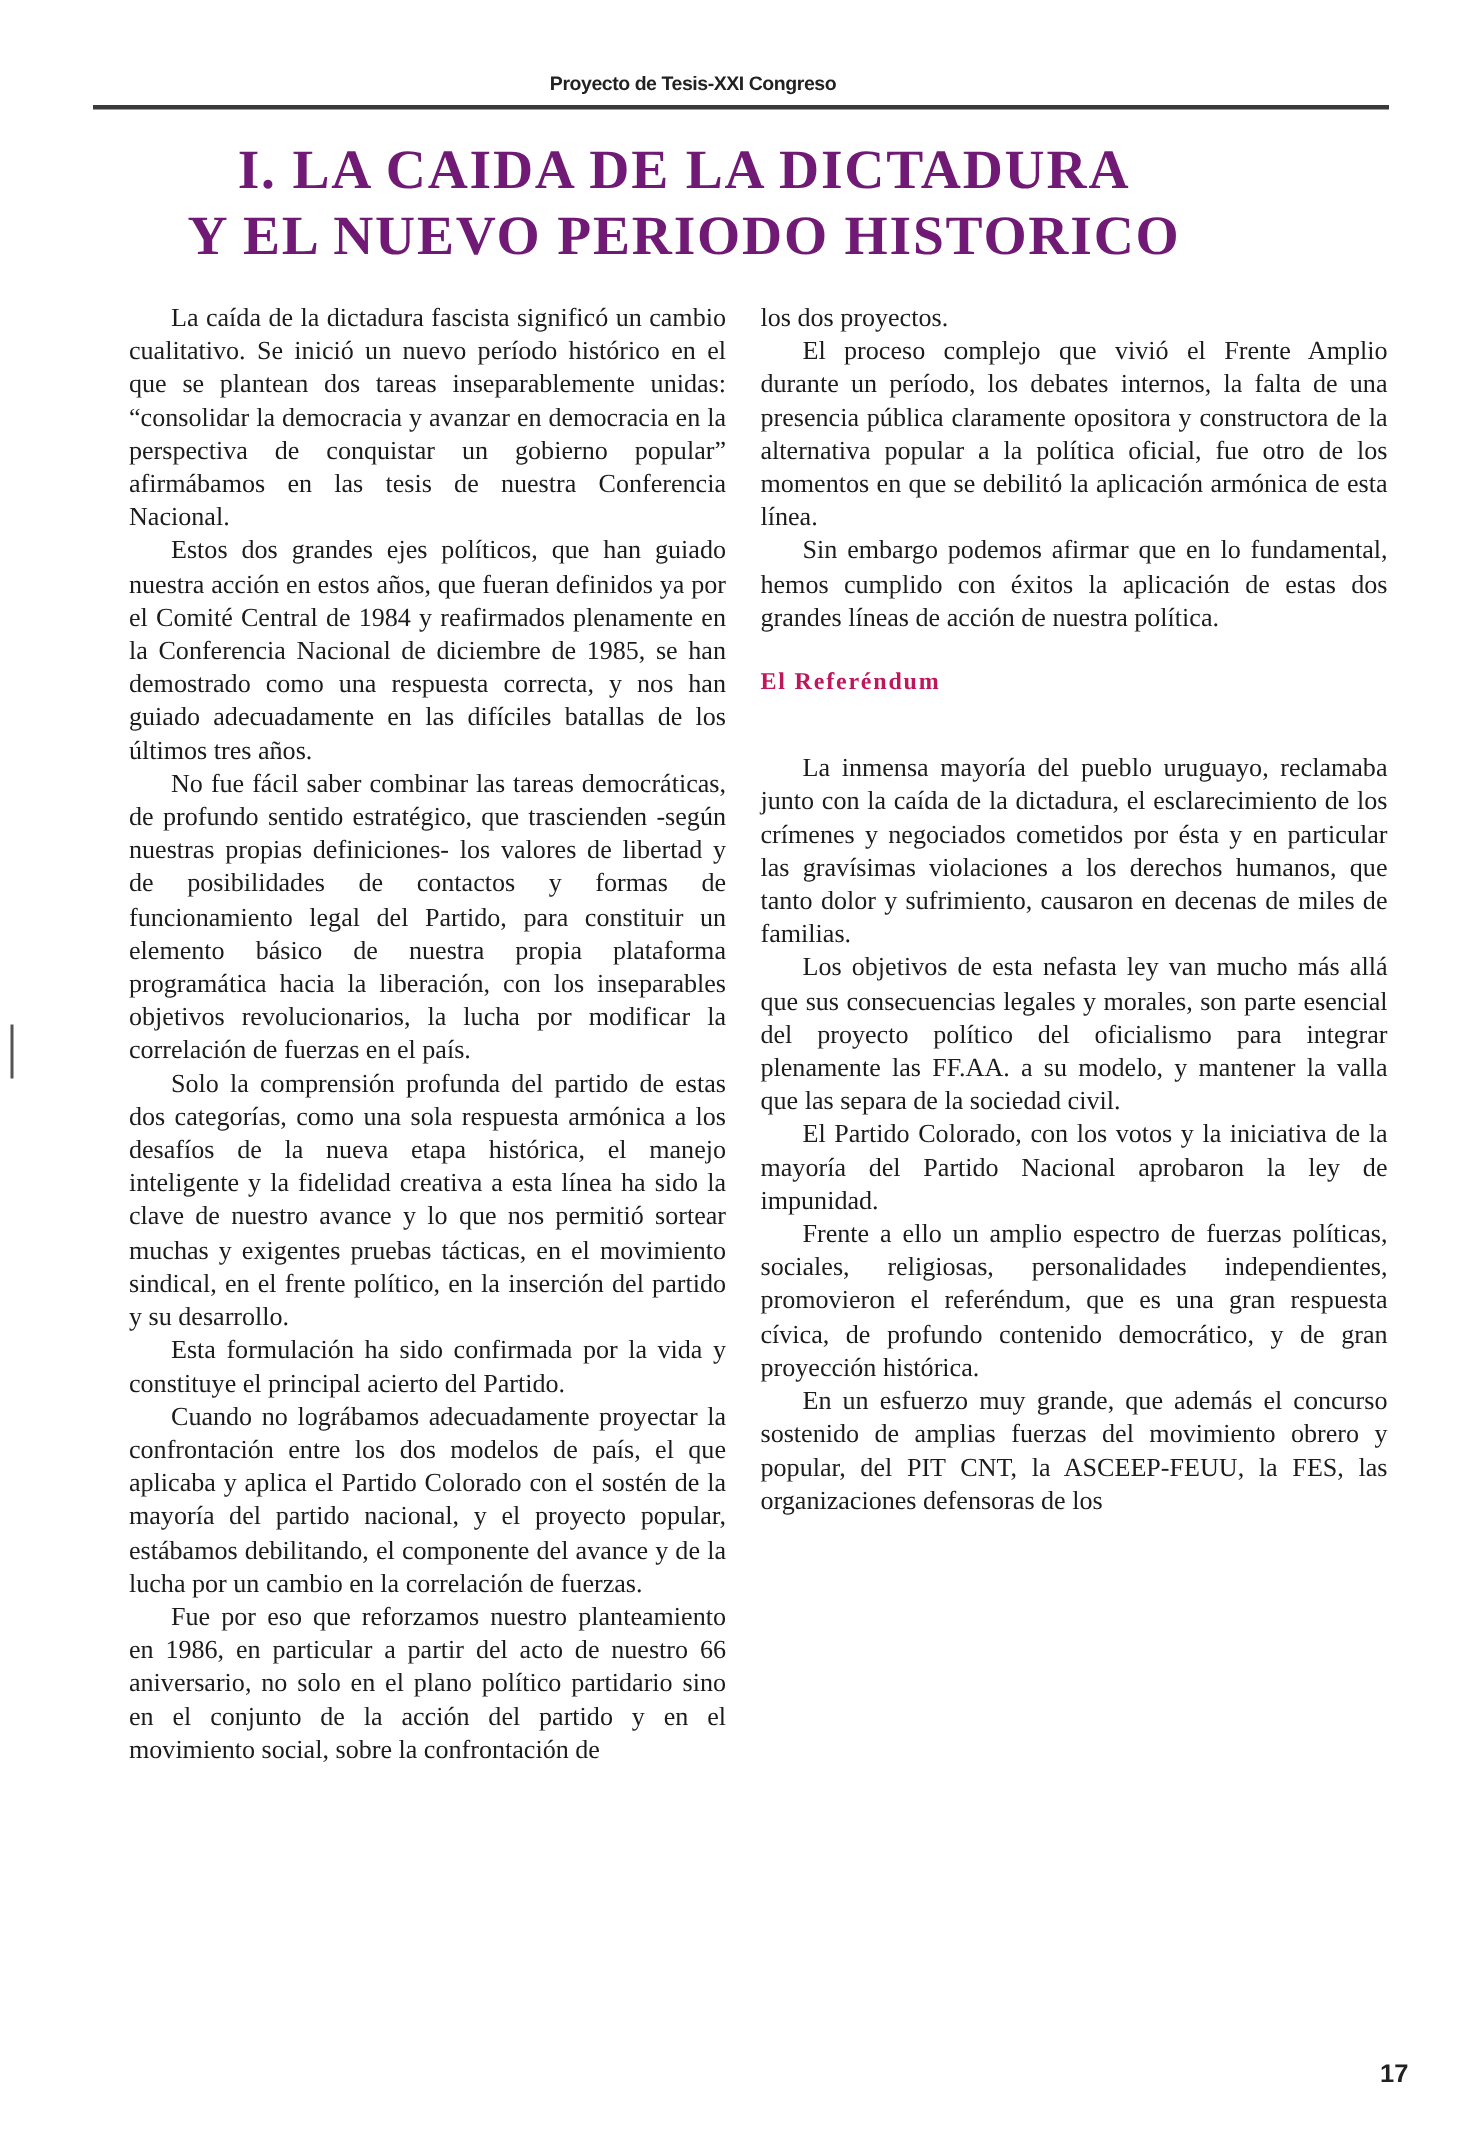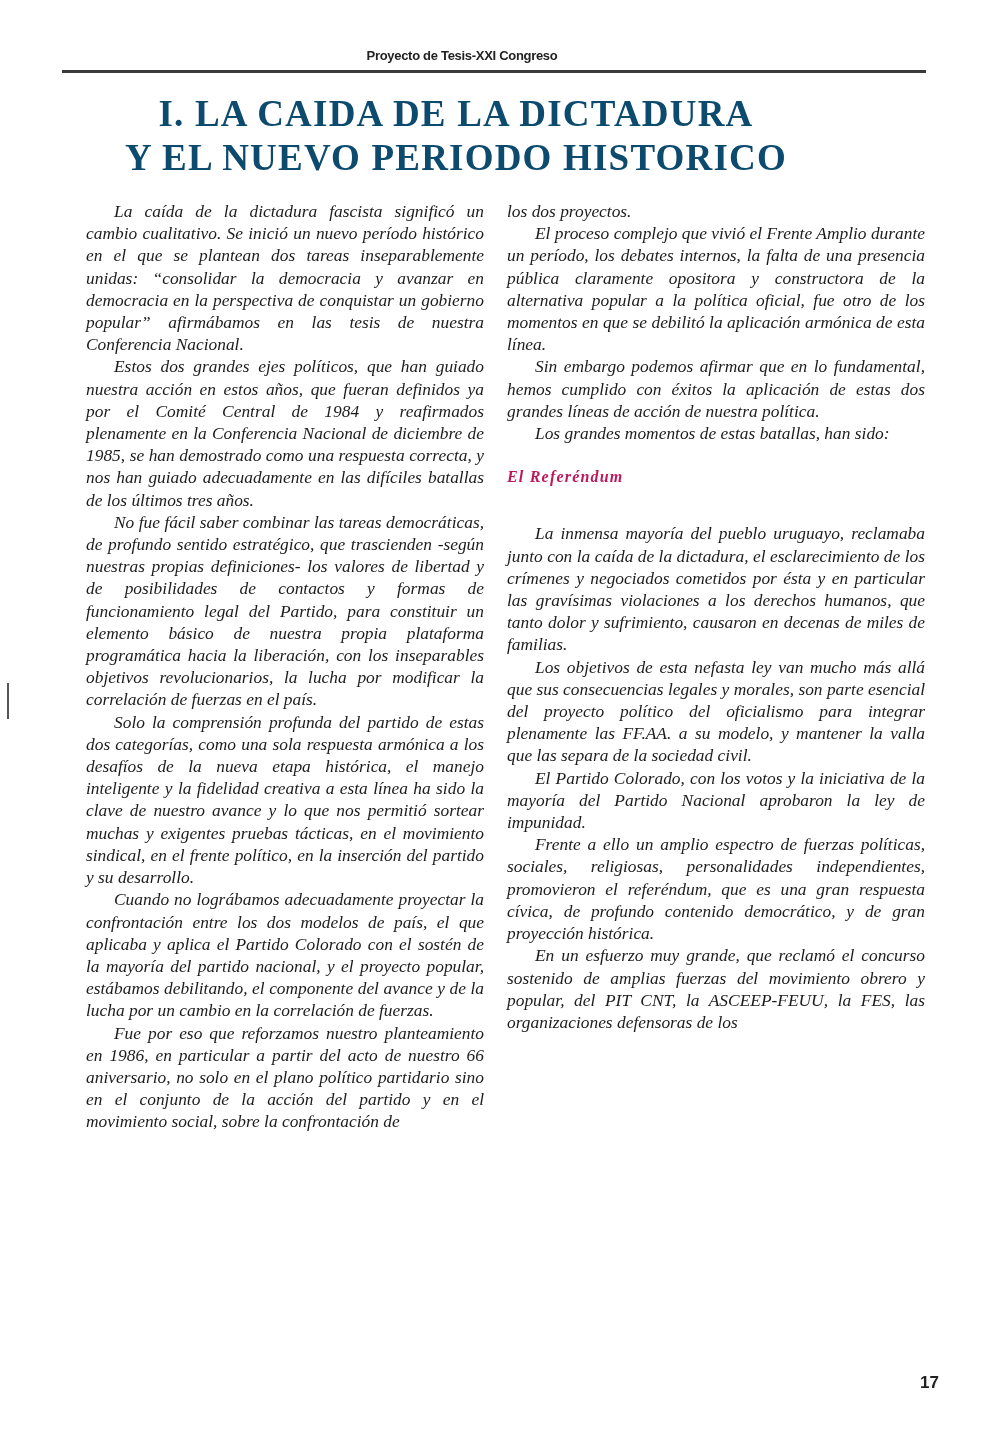--- a/index.html
+++ b/index.html
@@ -21,29 +21,28 @@
     position: absolute; left: 62px; top: 70px; width: 864px; height: 3px;
     background: #3a3a3a;
   }
   .title {
     position: absolute; left: 0; top: 92px; width: 912px;
     text-align: center;
     font-family: "Liberation Serif", serif;
     font-weight: bold;
     font-size: 37px; line-height: 44px;
     letter-spacing: 1.2px;
-    color: #0c4a6e;
+    color: #701a75;
   }
   .col {
     position: absolute; top: 200px;
     font-family: "Liberation Serif", serif;
     font-size: 17.4px; line-height: 22.2px;
     text-align: justify;
     color: #1c1c1c;
-    font-style: italic;
   }
   .col-left { left: 86px; width: 398px; }
   .col-right { left: 507px; width: 418px; }
   .col p { margin: 0; text-indent: 28px; }
   .col p.noindent { text-indent: 0; }
   .section-heading {
     font-family: "Liberation Serif", serif;
     font-weight: bold; font-size: 16px;
     letter-spacing: 1.2px;
     margin: 22px 0 34px 0;
@@ -70,30 +69,30 @@
   <div>Y EL NUEVO PERIODO HISTORICO</div>
 </div>
 
 <div class="margin-mark"></div>
 
 <div class="col col-left">
   <p>La caída de la dictadura fascista significó un cambio cualitativo. Se inició un nuevo período histórico en el que se plantean dos tareas inseparablemente unidas: “consolidar la democracia y avanzar en democracia en la perspectiva de conquistar un gobierno popular” afirmábamos en las tesis de nuestra Conferencia Nacional.</p>
   <p>Estos dos grandes ejes políticos, que han guiado nuestra acción en estos años, que fueran definidos ya por el Comité Central de 1984 y reafirmados plenamente en la Conferencia Nacional de diciembre de 1985, se han demostrado como una respuesta correcta, y nos han guiado adecuadamente en las difíciles batallas de los últimos tres años.</p>
   <p>No fue fácil saber combinar las tareas democráticas, de profundo sentido estratégico, que trascienden -según nuestras propias definiciones- los valores de libertad y de posibilidades de contactos y formas de funcionamiento legal del Partido, para constituir un elemento básico de nuestra propia plataforma programática hacia la liberación, con los inseparables objetivos revolucionarios, la lucha por modificar la correlación de fuerzas en el país.</p>
   <p>Solo la comprensión profunda del partido de estas dos categorías, como una sola respuesta armónica a los desafíos de la nueva etapa histórica, el manejo inteligente y la fidelidad creativa a esta línea ha sido la clave de nuestro avance y lo que nos permitió sortear muchas y exigentes pruebas tácticas, en el movimiento sindical, en el frente político, en la inserción del partido y su desarrollo.</p>
+  <p>Esta formulación ha sido confirmada por la vida y constituye el principal acierto del Partido.</p>
   <p>Cuando no lográbamos adecuadamente proyectar la confrontación entre los dos modelos de país, el que aplicaba y aplica el Partido Colorado con el sostén de la mayoría del partido nacional, y el proyecto popular, estábamos debilitando, el componente del avance y de la lucha por un cambio en la correlación de fuerzas.</p>
   <p>Fue por eso que reforzamos nuestro planteamiento en 1986, en particular a partir del acto de nuestro 66 aniversario, no solo en el plano político partidario sino en el conjunto de la acción del partido y en el movimiento social, sobre la confrontación de</p>
 </div>
 
 <div class="col col-right">
   <p class="noindent">los dos proyectos.</p>
   <p>El proceso complejo que vivió el Frente Amplio durante un período, los debates internos, la falta de una presencia pública claramente opositora y constructora de la alternativa popular a la política oficial, fue otro de los momentos en que se debilitó la aplicación armónica de esta línea.</p>
   <p>Sin embargo podemos afirmar que en lo fundamental, hemos cumplido con éxitos la aplicación de estas dos grandes líneas de acción de nuestra política.</p>
-  <p>Los grandes momentos de estas batallas, han sido:</p>
   <div class="section-heading">El Referéndum</div>
   <p>La inmensa mayoría del pueblo uruguayo, reclamaba junto con la caída de la dictadura, el esclarecimiento de los crímenes y negociados cometidos por ésta y en particular las gravísimas violaciones a los derechos humanos, que tanto dolor y sufrimiento, causaron en decenas de miles de familias.</p>
   <p>Los objetivos de esta nefasta ley van mucho más allá que sus consecuencias legales y morales, son parte esencial del proyecto político del oficialismo para integrar plenamente las FF.AA. a su modelo, y mantener la valla que las separa de la sociedad civil.</p>
   <p>El Partido Colorado, con los votos y la iniciativa de la mayoría del Partido Nacional aprobaron la ley de impunidad.</p>
   <p>Frente a ello un amplio espectro de fuerzas políticas, sociales, religiosas, personalidades independientes, promovieron el referéndum, que es una gran respuesta cívica, de profundo contenido democrático, y de gran proyección histórica.</p>
-  <p>En un esfuerzo muy grande, que reclamó el concurso sostenido de amplias fuerzas del movimiento obrero y popular, del PIT CNT, la ASCEEP-FEUU, la FES, las organizaciones defensoras de los</p>
+  <p>En un esfuerzo muy grande, que además el concurso sostenido de amplias fuerzas del movimiento obrero y popular, del PIT CNT, la ASCEEP-FEUU, la FES, las organizaciones defensoras de los</p>
 </div>
 
 <div class="page-number">17</div>
 
 </body></html>

